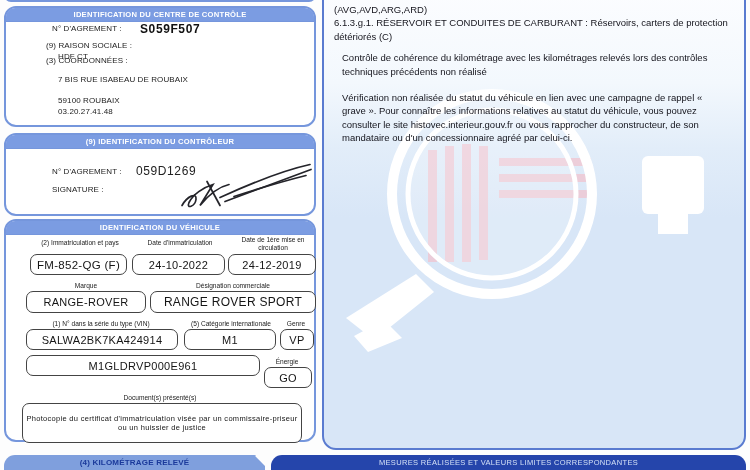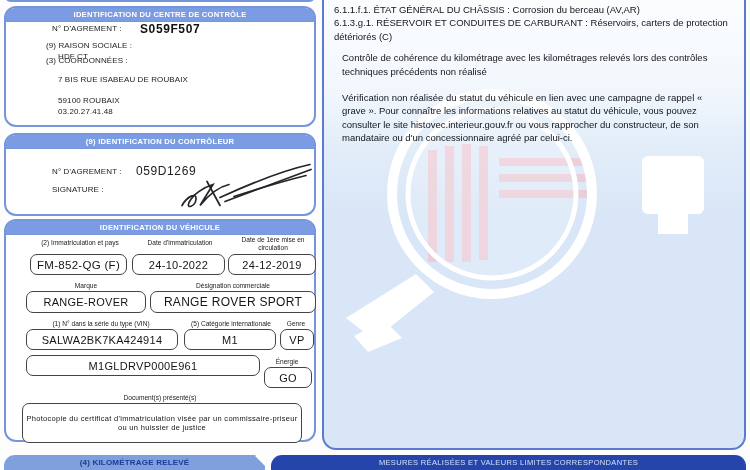--- a/index.html
+++ b/index.html
@@ -156,21 +156,21 @@
       <circle cx="168" cy="206" r="100" fill="none" stroke="#ffffff" stroke-width="10"></circle>
 
       <polygon points="92,286 110,304 50,352 22,330" fill="#ffffff"></polygon>
       <polygon points="60,332 78,350 44,364 30,348" fill="#ffffff"></polygon>
 
       <rect x="318" y="168" width="62" height="58" rx="6" fill="#ffffff"></rect>
       <rect x="334" y="226" width="30" height="20" fill="#ffffff"></rect>
     </svg>
     <div class="panel-text">
       <div class="defects">
-        <div>6.1.1.f.1. ÉTAT GÉNÉRAL DU CHÂSSIS : Corrosion du berceau (AV,AR)</div>
+        <div>(AVG,AVD,ARG,ARD)</div>
         <div>6.1.3.g.1. RÉSERVOIR ET CONDUITES DE CARBURANT : Réservoirs, carters de protection détériorés (C)</div>
       </div>
       <p>Contrôle de cohérence du kilométrage avec les kilométrages relevés lors des contrôles techniques précédents non réalisé</p>
       <p>Vérification non réalisée du statut du véhicule en lien avec une campagne de rappel « grave ». Pour connaître les informations relatives au statut du véhicule, vous pouvez consulter le site histovec.interieur.gouv.fr ou vous rapprocher du constructeur, de son mandataire ou d'un  concessionnaire agréé par celui-ci.</p>
     </div>
   </section>
 
   <div class="bar bar-left">(4) KILOMÉTRAGE RELEVÉ</div>
   <div class="bar bar-right">MESURES RÉALISÉES ET VALEURS LIMITES CORRESPONDANTES</div>
   <div class="diamond"></div>

